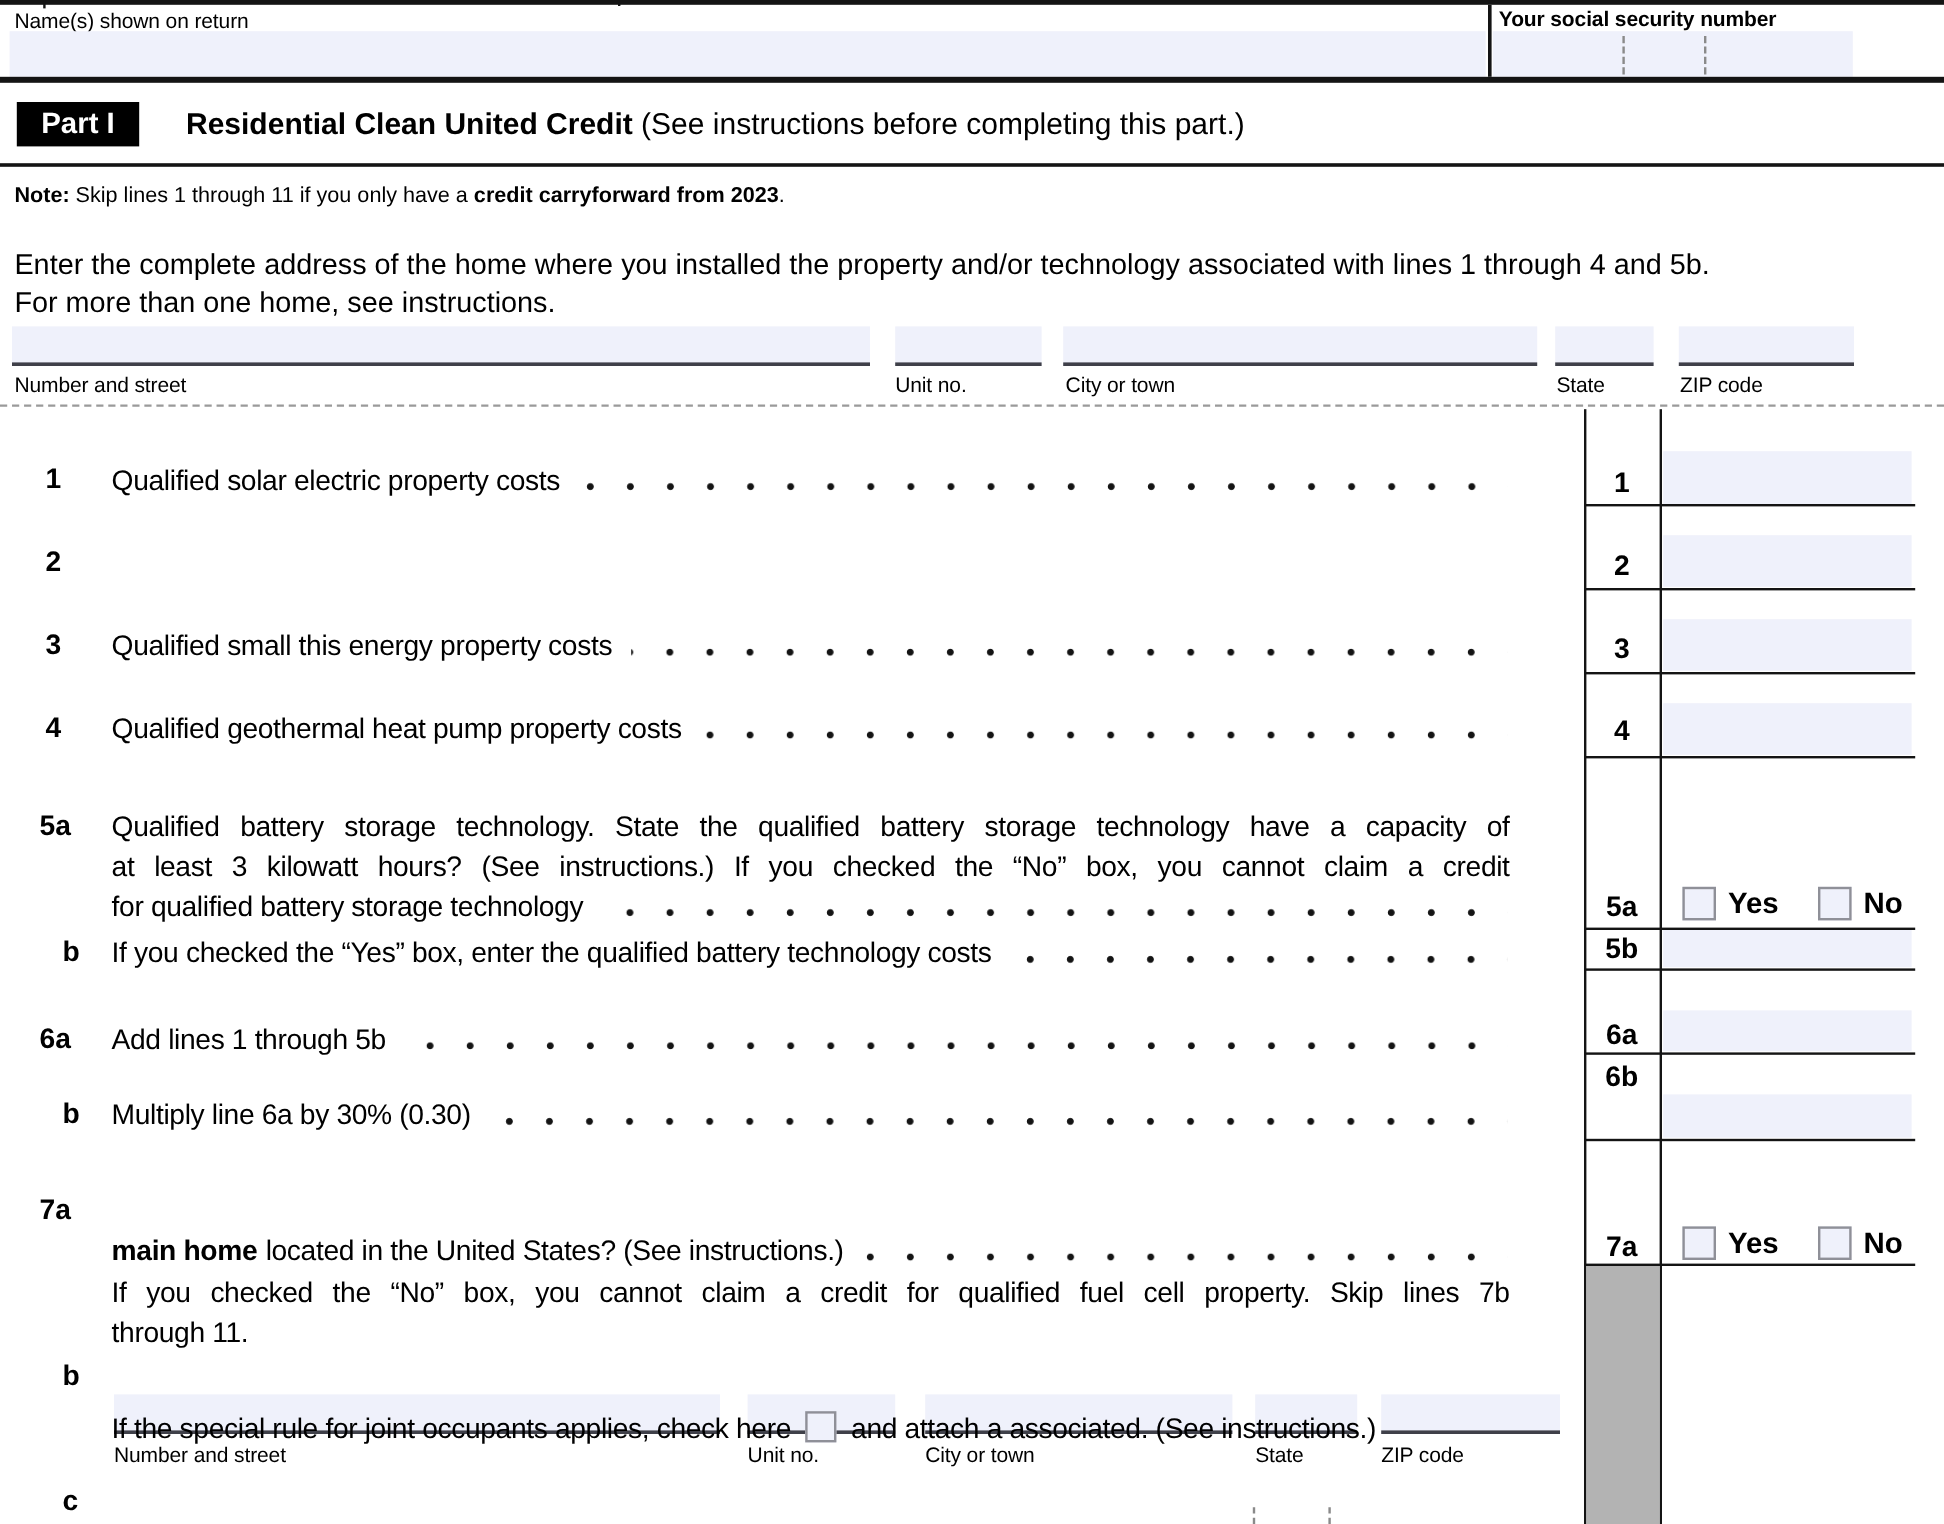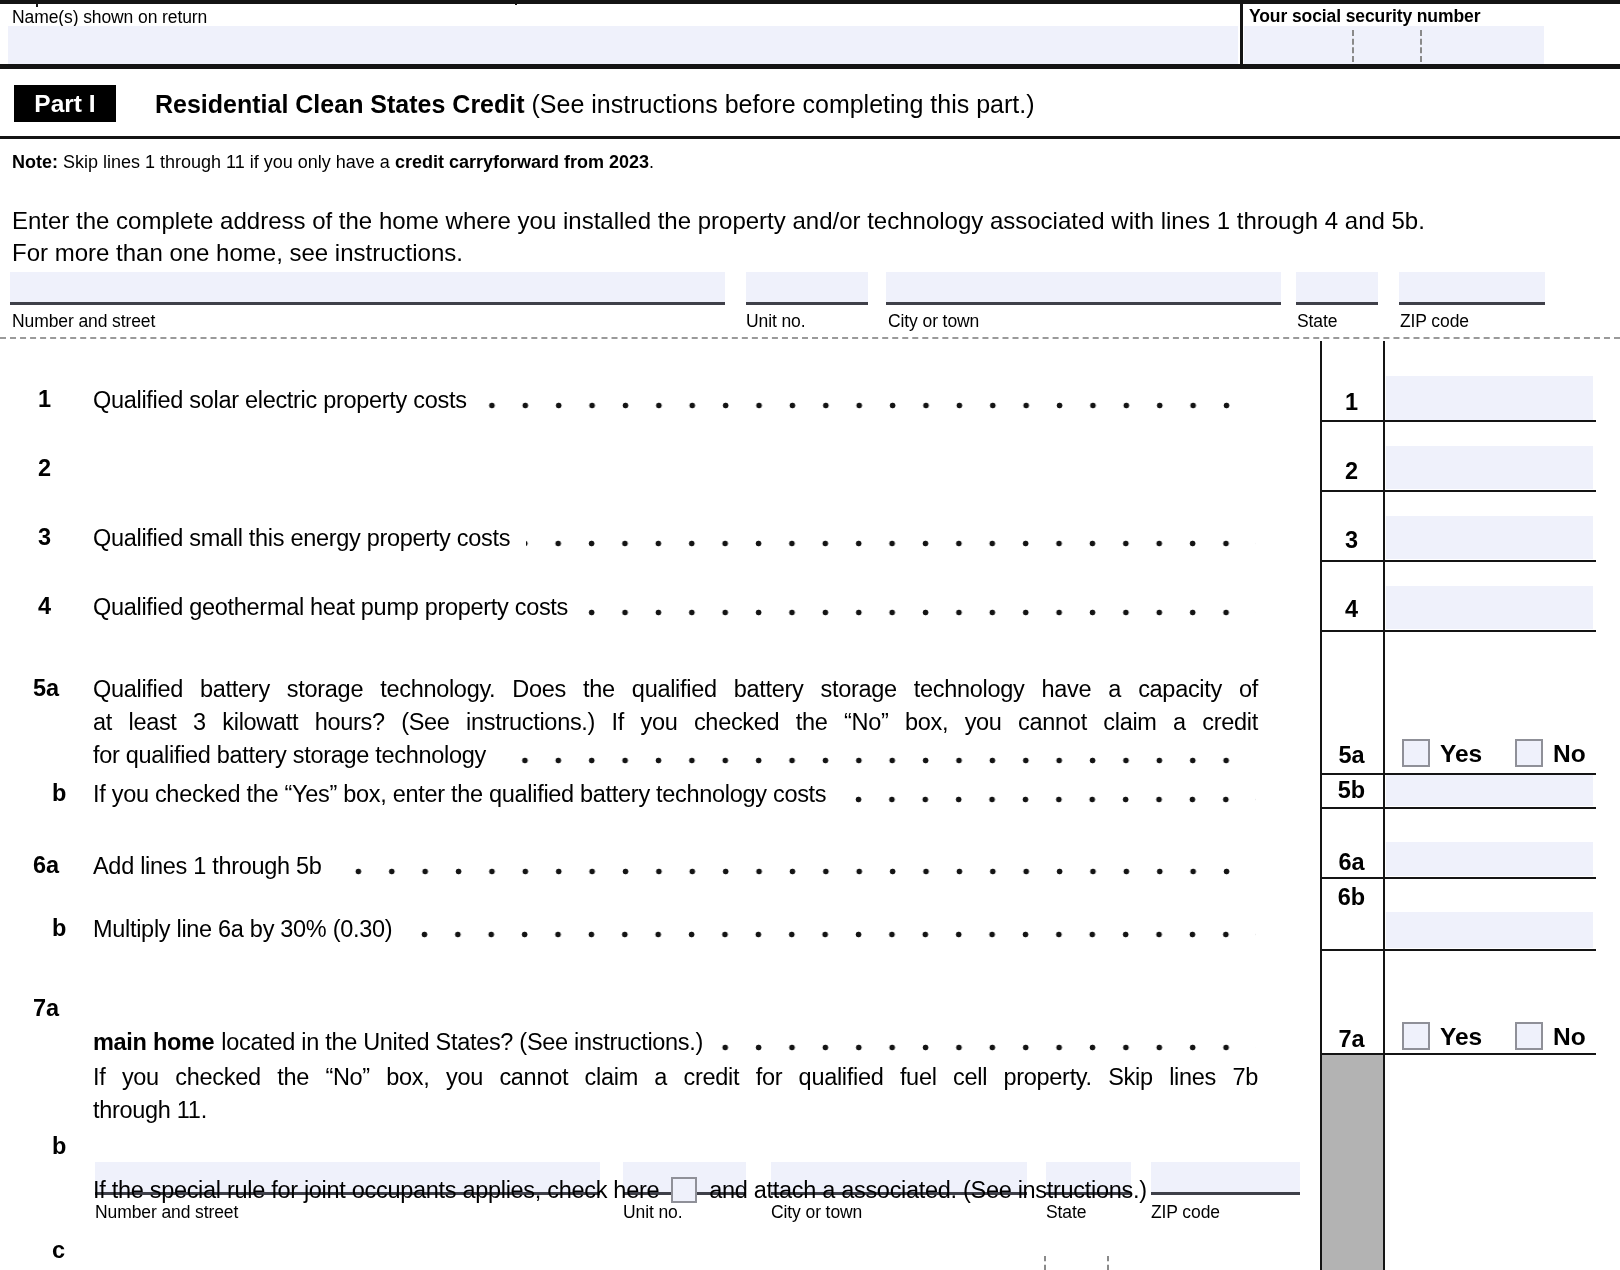--- a/index.html
+++ b/index.html
@@ -50,21 +50,21 @@
   <div class="field" style="left:8px;top:26px;width:1230px;height:38px"></div>
   <div class="rule" style="left:1240px;top:4px;width:3px;height:60px"></div>
   <div class="sl b" style="left:1249px;top:6px">Your social security number</div>
   <div class="field" style="left:1244px;top:26px;width:300px;height:38px"></div>
   <div class="ssndash" style="left:1352px;top:30px;height:32px"></div>
   <div class="ssndash" style="left:1420px;top:30px;height:32px"></div>
   <div class="rule" style="left:0;top:64px;width:1620px;height:5px"></div>
 
   <div class="abs" style="left:14px;top:85px;width:102px;height:37px;background:#000;color:#fff;font-weight:bold;font-size:24.5px;display:flex;align-items:center;justify-content:center">Part I</div>
   <div class="abs" style="left:155px;top:90px;font-size:25px;white-space:nowrap">
-    <span class="b">Residential Clean States Credit</span><span style="white-space:pre"> (See instructions before completing this part.)</span>
+    <span class="b">Residential Clean United Credit</span><span style="white-space:pre"> (See instructions before completing this part.)</span>
   </div>
   <div class="rule" style="left:0;top:136px;width:1620px;height:3px"></div>
 
   <div class="abs" style="left:12px;top:152px;font-size:18px;white-space:nowrap">
     <span class="b" style="white-space:pre">Note:</span><span style="white-space:pre"> Skip lines 1 through 11 if you only have a </span><span class="b" style="white-space:pre">credit carryforward from 2023</span><span style="white-space:pre">.</span>
   </div>
 
   <div class="abs" style="left:12px;top:207px;font-size:24px;white-space:nowrap">Enter the complete address of the home where you installed the property and/or technology associated with lines 1 through 4 and 5b.</div>
   <div class="abs" style="left:12px;top:239px;font-size:24px;white-space:nowrap">For more than one home, see instructions.</div>
 
@@ -116,21 +116,21 @@
 
   <div class="lnum" style="left:38px;top:593px">4</div>
   <div class="fline bt" style="top:593px">
     <span class="txt">Qualified geothermal heat pump property costs</span>
     <span class="lead"></span>
   </div>
   <div class="rnum" style="top:596px">4</div>
   <div class="field" style="left:1386px;top:586px;width:207px;height:43px"></div>
 
   <div class="lnum" style="left:33px;top:675px">5a</div>
-  <div class="jline bt" style="top:675px">Qualified battery storage technology. Does the qualified battery storage technology have a capacity of</div>
+  <div class="jline bt" style="top:675px">Qualified battery storage technology. State the qualified battery storage technology have a capacity of</div>
   <div class="jline bt" style="top:708px">at least 3 kilowatt hours? (See instructions.) If you checked the “No” box, you cannot claim a credit</div>
   <div class="fline bt" style="top:741px">
     <span class="txt">for qualified battery storage technology</span>
     <span class="lead"></span>
   </div>
   <div class="rnum" style="top:742px">5a</div>
   <div class="cb" style="left:1402px;top:739px"></div>
   <div class="cbl" style="left:1440px;top:740px">Yes</div>
   <div class="cb" style="left:1515px;top:739px"></div>
   <div class="cbl" style="left:1553px;top:740px">No</div>
@@ -181,21 +181,21 @@
   <div class="ufield" style="left:771px;top:1162px;width:256px;height:33px"></div>
   <div class="ufield" style="left:1046px;top:1162px;width:85px;height:33px"></div>
   <div class="ufield" style="left:1151px;top:1162px;width:149px;height:33px"></div>
   <div class="sl" style="left:95px;top:1202px">Number and street</div>
   <div class="sl" style="left:623px;top:1202px">Unit no.</div>
   <div class="sl" style="left:771px;top:1202px">City or town</div>
   <div class="sl" style="left:1046px;top:1202px">State</div>
   <div class="sl" style="left:1151px;top:1202px">ZIP code</div>
 
   <div class="lnum" style="left:52px;top:1237px">c</div>
-  <div class="fline bt" style="top:1176px;align-items:center">
+  <div class="fline bt" style="top:1176px;align-items:flex-start">
     <span class="txt">If the special rule for joint occupants applies, check here</span>
     <span class="cbinline" style="margin:0 12px"></span>
     <span class="txt">and attach a associated. (See instructions.)</span>
   </div>
 
   <div class="ssndash" style="left:1044px;top:1256px;height:14px"></div>
   <div class="ssndash" style="left:1107px;top:1256px;height:14px"></div>
 
 </div>
 

